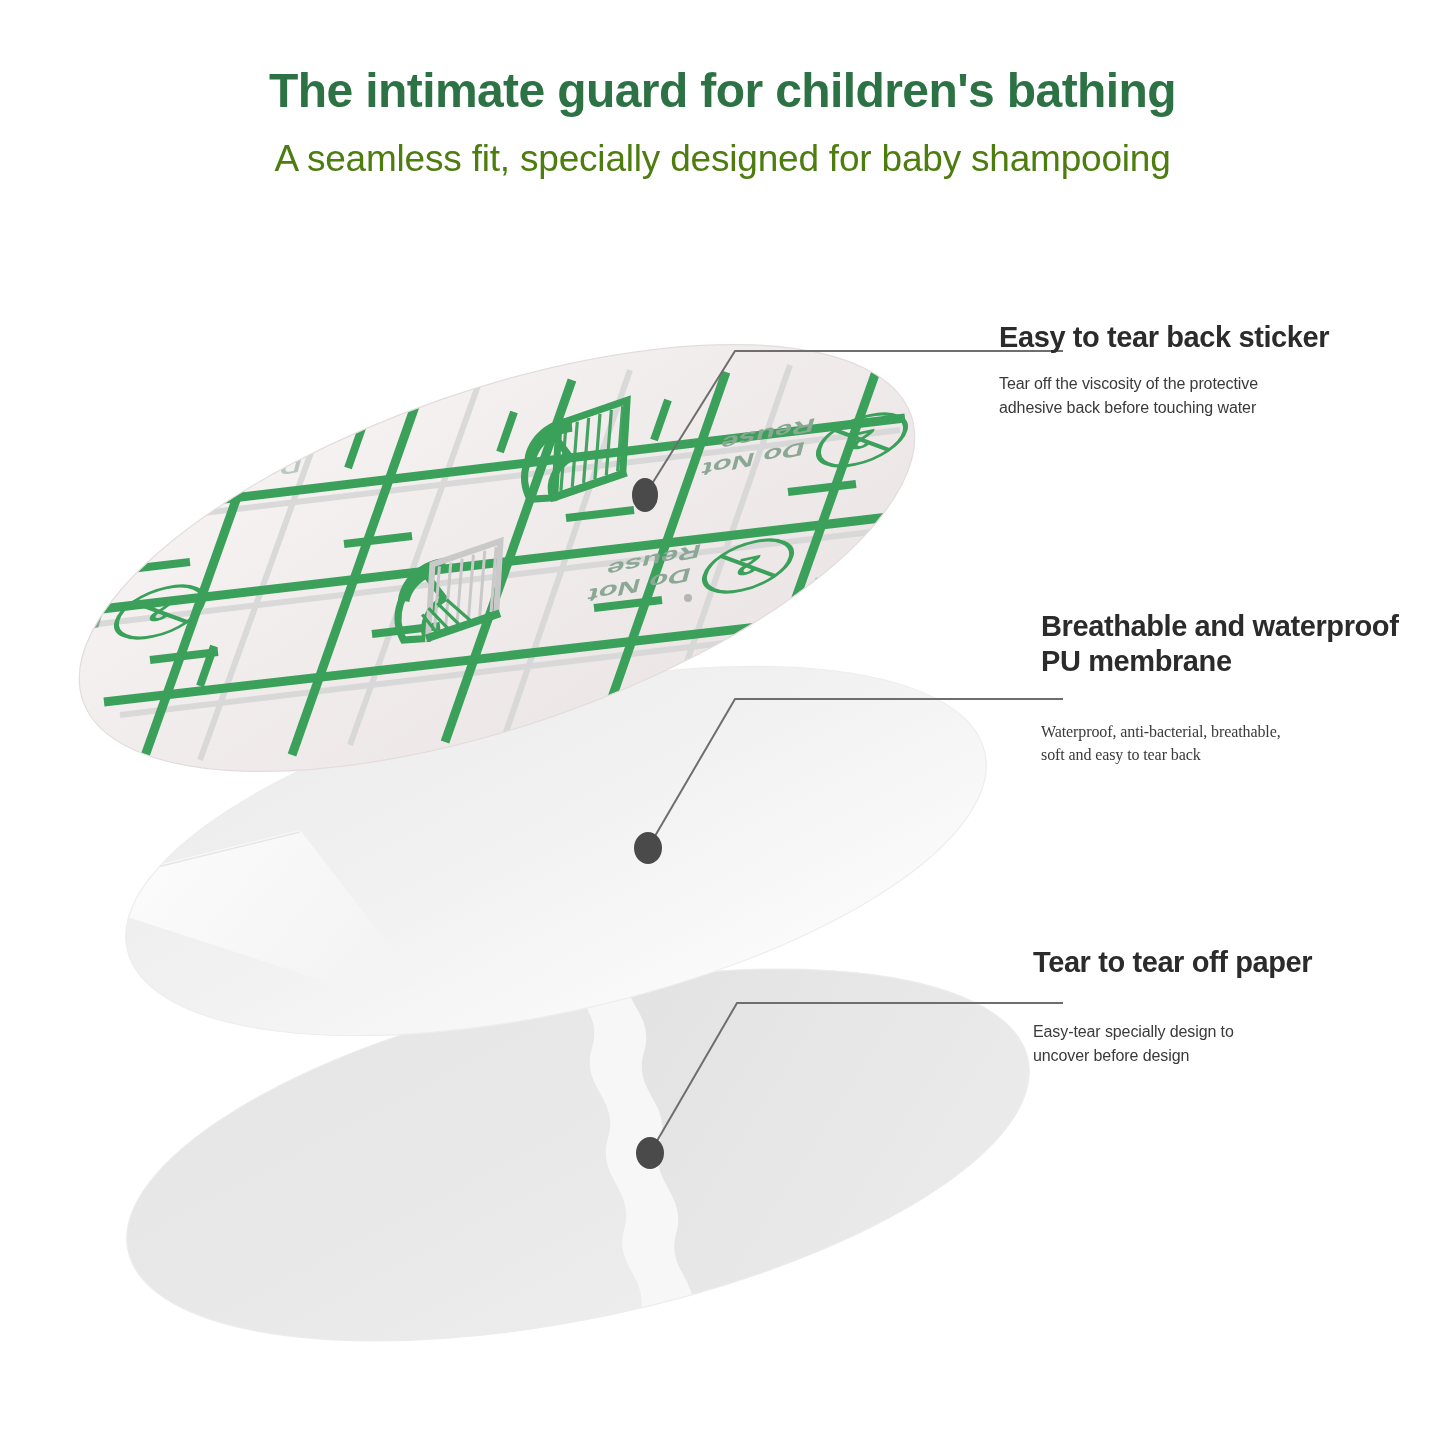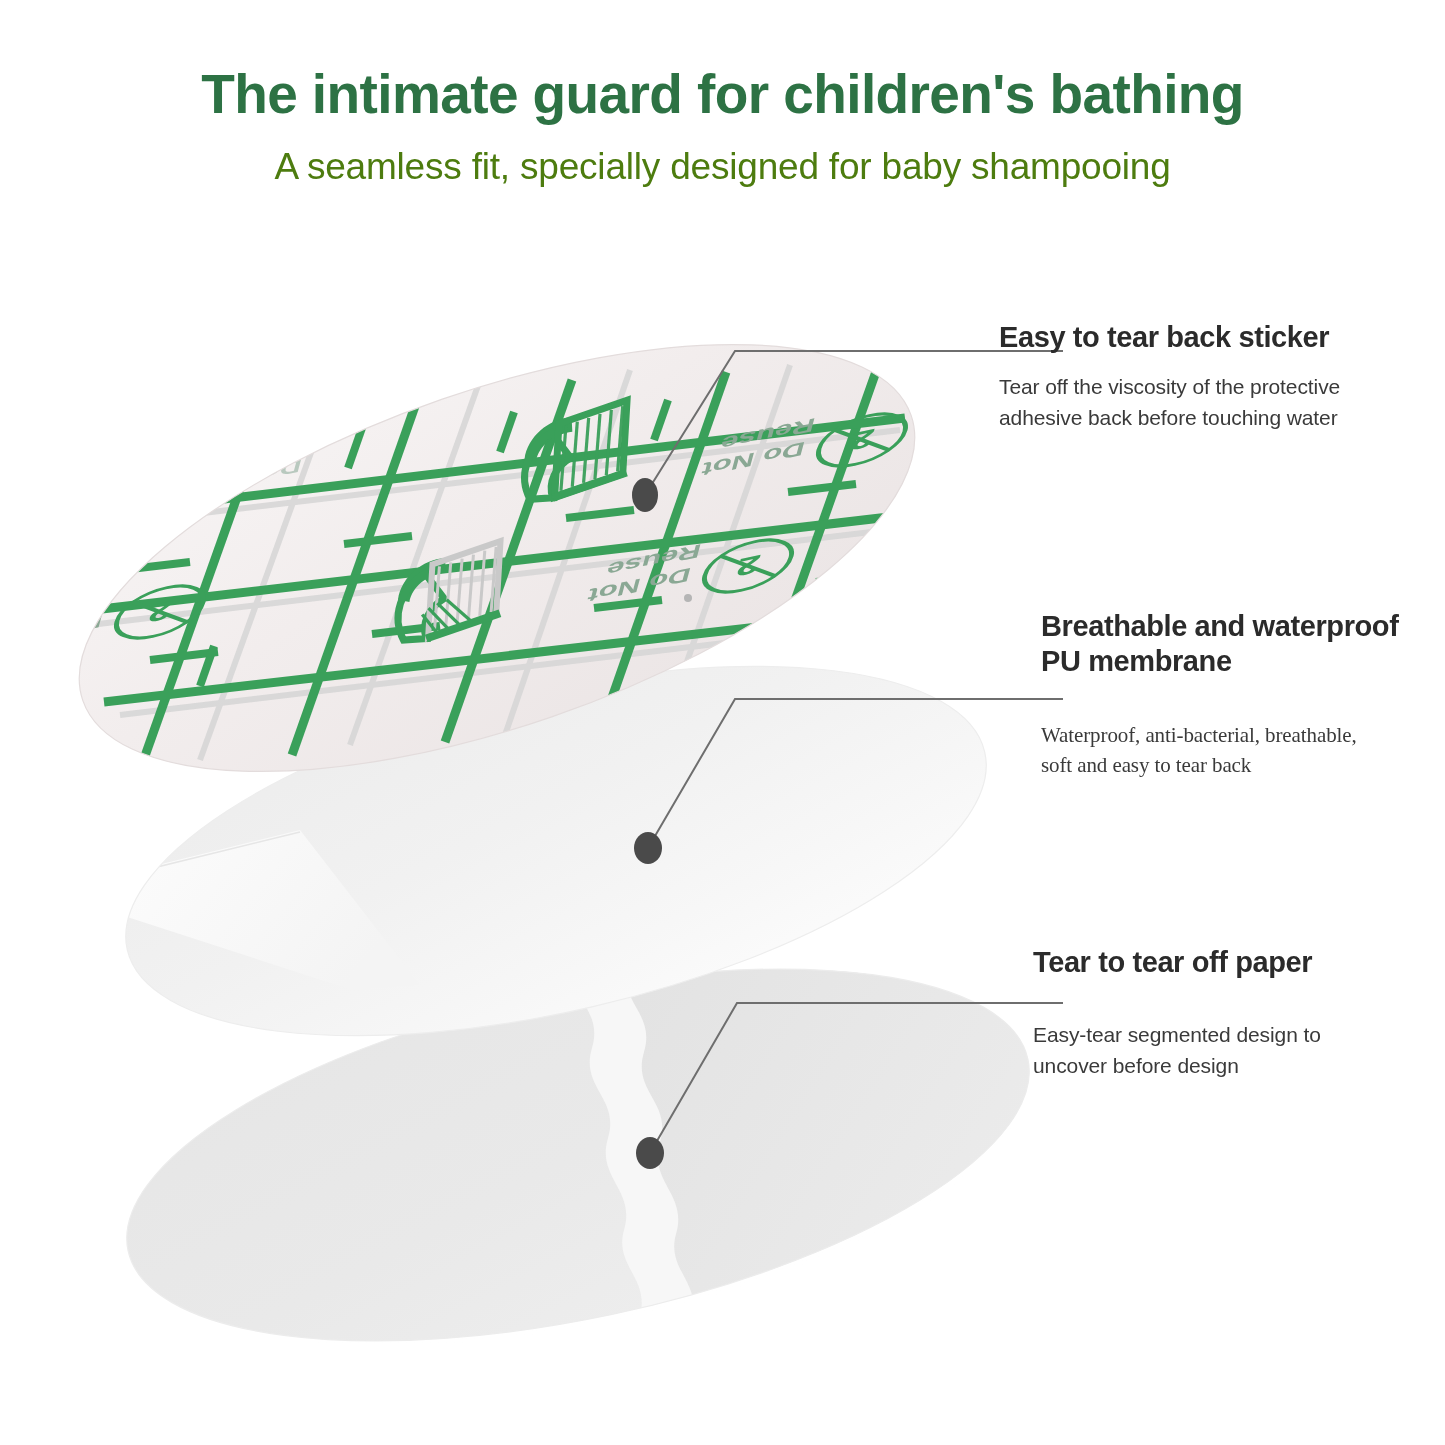--- a/index.html
+++ b/index.html
@@ -19,21 +19,21 @@
   
   #header {
     position: absolute;
     top: 0; left: 0;
     width: 1445px;
     text-align: center;
     padding-top: 66px;
   }
   #title {
     font-family: "Liberation Sans", sans-serif;
-    font-size: 55px;
+    font-size: 48px;
     font-weight: bold;
     color: #2d7244;
     letter-spacing: -0.6px;
     line-height: 1.05;
     margin: 0;
     white-space: nowrap;
   }
   #subtitle {
     font-family: "Liberation Sans", sans-serif;
     font-size: 37px;
@@ -64,21 +64,21 @@
     font-weight: bold;
     font-size: 29px;
     line-height: 1.22;
     color: #2b2b2b;
     letter-spacing: -0.4px;
     margin: 0;
   }
   .callout-body {
     font-family: "Liberation Sans", sans-serif;
     font-weight: normal;
-    font-size: 21px;
+    font-size: 16px;
     line-height: 1.45;
     color: #3a3a3a;
     letter-spacing: -0.1px;
     margin: 0;
   }
   #callout-1 { top: 305px; left: 999px; width: 430px; margin-top: 15px; }
   #callout-1 .callout-body { padding-top: 17px; }
 
   #callout-2 { top: 609px; left: 1033px; width: 400px; margin-left: 8px; }
   #callout-2 .callout-body { padding-top: 40px; font-family: Liberation Serif, serif; }
@@ -322,16 +322,16 @@
   </p>
   <p class="callout-body">
     <span>Waterproof, anti-bacterial, breathable,</span><br>
     <span>soft and easy to tear back</span>
   </p>
 </div>
 
 <div class="callout" id="callout-3">
   <p class="callout-title">Tear to tear off paper</p>
   <p class="callout-body">
-    <span>Easy-tear segmented design to</span><br>
+    <span>Easy-tear specially design to</span><br>
     <span>uncover before design</span>
   </p>
 </div>
 
 </body></html>

